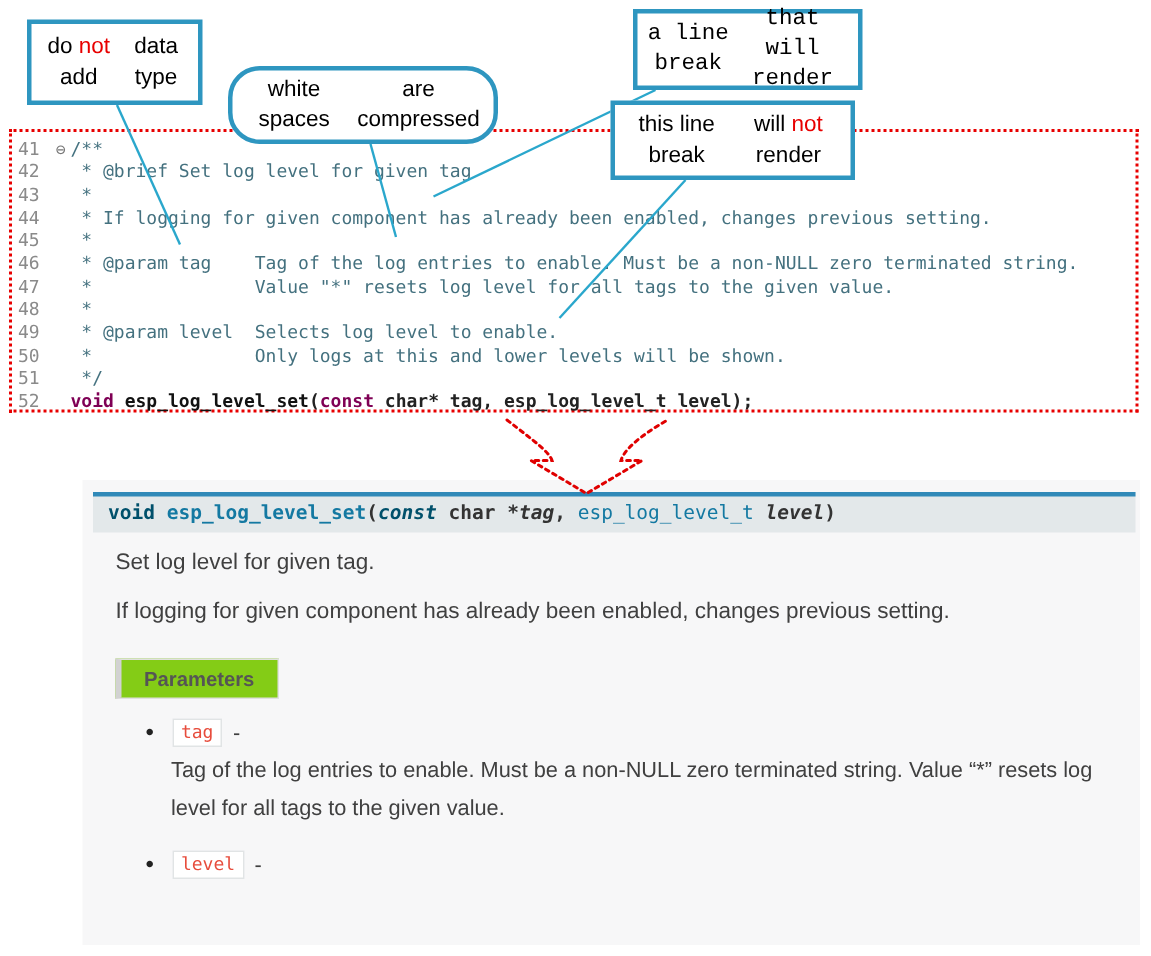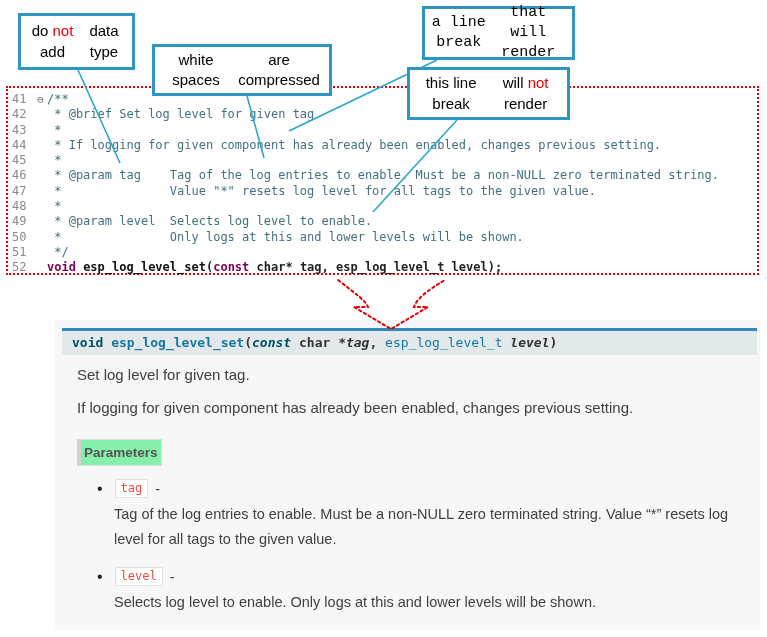--- a/index.html
+++ b/index.html
@@ -10,21 +10,21 @@
 
   
   .callout {
     position:absolute; background:#fff; border:3px solid #2e96c0; z-index:10;
     display:flex; justify-content:center; align-items:center;
     text-align:center; font-size:15px; line-height:1.35; color:#000; box-sizing:border-box;
     padding:2px 4px;
   }
   .red { color:#e80000; }
   .c1 { left:18px;  top:13px; width:117px; height:57px; }
-  .c2 { left:152px; top:44px; width:180px; height:52px; }
+  .c2 { left:152px; top:44px; width:180px; height:52px;border-radius:21px; }
   .c3 { left:422px; top:6px;  width:153px; height:54px;font-family:Liberation Mono, monospace; }
   .c4 { left:407px; top:67px; width:163px; height:53px; }
 
   
   .code-box {
     position:absolute; left:6px; top:86px; width:753px; height:189px; box-sizing:border-box;
     border:2px dotted #e80000; background:#fff; padding:4px 0 0 4px; z-index:2;
     font-family:"DejaVu Sans Mono", monospace; font-size:12px;
   }
   .code-row { display:flex; line-height:15.3px; white-space:pre; }
@@ -56,23 +56,23 @@
   .s-name { color:#1479a2; font-weight:bold; }
   .s-type { color:#1479a2; }
   .s-arg  { color:#333; font-weight:bold; font-style:italic; }
   .s-p    { color:#333; font-weight:bold; }
 
   .body { position:absolute; left:22px; margin:0; font-size:15px; color:#404040; }
   .p1 { top:46px; }
   .p2 { top:79px; }
 
   .params-label {
-    position:absolute; left:22px; top:119px; background:#86efac;
+    position:absolute; left:22px; top:119px; background:#84cc16;
     border:1px solid #e0e0e0; border-left:4px solid #d2d2d2;
-    padding:5px 3px; font-size:13.5px; font-weight:bold; color:#555;
+    padding:5px 15px; font-size:13.5px; font-weight:bold; color:#555;
   }
 
   .param-item { position:absolute; left:42px; font-size:14.5px; display:flex; align-items:center; }
   .pi1 { top:159px; } .pi2 { top:247px; }
   .bullet::before { content:"•"; font-size:16px; color:#222; margin-right:12px; }
   .chip {
     font-family:"DejaVu Sans Mono", monospace; font-size:12px; color:#e74c3c;
     background:#fff; border:1px solid #e1e4e5; padding:1px 5px 2px; margin-right:7px;
   }
   .dash { color:#404040; }
@@ -141,16 +141,15 @@
       <span class="chip">tag</span>
       <span class="dash">-</span>
     </div>
     <p class="param-desc pd1">Tag of the log entries to enable. Must be a non-NULL zero terminated string. Value “*” resets log level for all tags to the given value.</p>
 
     <div class="param-item pi2">
       <span class="bullet"></span>
       <span class="chip">level</span>
       <span class="dash">-</span>
     </div>
-    <p class="param-desc pd2">Selects log level to enable. Only logs at this and lower levels will be shown.</p>
   </div>
 
 </div>
 
 </body></html>

